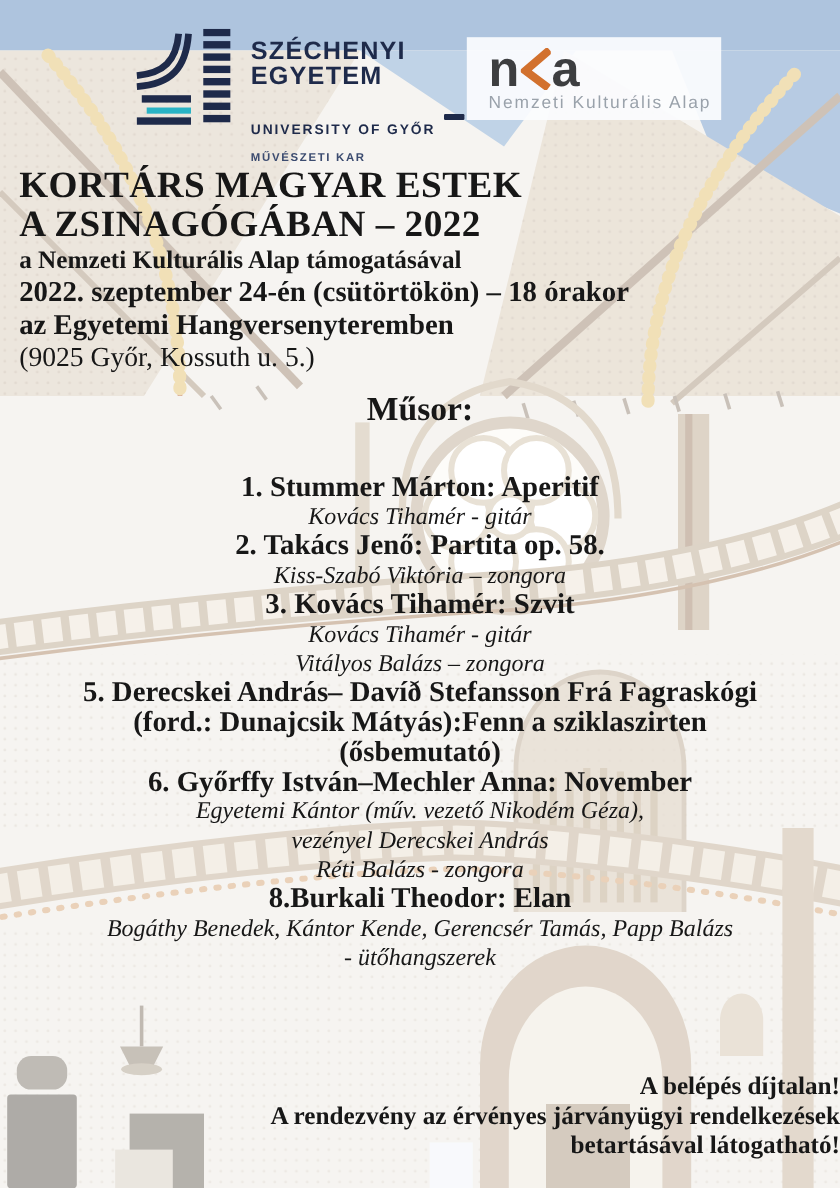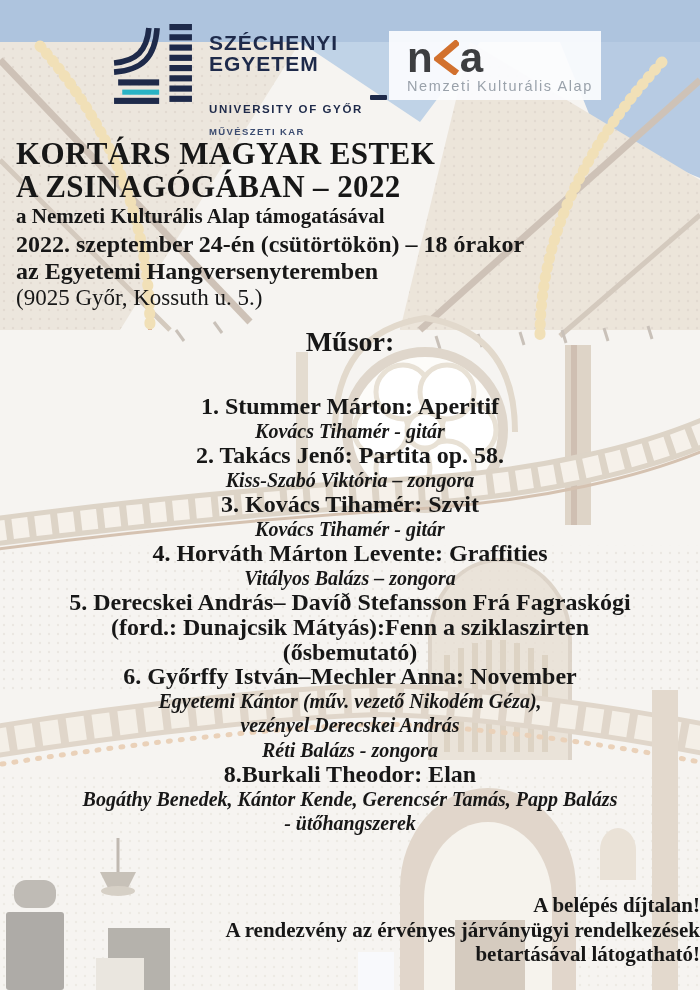--- a/index.html
+++ b/index.html
@@ -37,21 +37,21 @@
   .t-support{font-size:21px;font-weight:bold;line-height:25px;margin-top:1px;}
   .t-date{font-size:24px;font-weight:bold;line-height:27px;margin-top:2px;}
   .t-venue{font-size:24px;font-weight:bold;line-height:27px;}
   .t-address{font-size:23px;font-weight:normal;line-height:25px;}
 
   
   .musor{position:absolute;left:0;top:326px;width:700px;text-align:center;
          font-size:28px;font-weight:bold;}
   .program{position:absolute;left:18px;top:394px;width:664px;text-align:center;}
   .p-title{font-size:24px;font-weight:bold;line-height:24.8px;}
-  .p-perf{font-size:20px;font-weight:bold;font-style:italic;line-height:24.2px;}
+  .p-perf{font-size:20px;font-weight:normal;font-style:italic;line-height:24.2px;}
 
   
   .footer{position:absolute;left:0;top:893px;width:700px;text-align:right;
           font-size:21px;font-weight:bold;line-height:24.5px;}
 </style>
 </head>
 <body>
 
 <div class="poster" style="--ink: #171717; --navy: #1e2a4a; --teal: #29b3c5; --nka-gray: #9aa2ab;">
 
@@ -205,21 +205,20 @@
   </div>
 
   <div class="musor">Műsor:</div>
   <div class="program">
       <div class="p-title">1. Stummer Márton: Aperitif</div>
       <div class="p-perf">Kovács Tihamér - gitár</div>
       <div class="p-title">2. Takács Jenő: Partita op. 58.</div>
       <div class="p-perf">Kiss-Szabó Viktória – zongora</div>
       <div class="p-title">3. Kovács Tihamér: Szvit</div>
       <div class="p-perf">Kovács Tihamér - gitár</div>
-      <div class="p-title">4. Horváth Márton Levente: Graffities</div>
       <div class="p-perf">Vitályos Balázs – zongora</div>
       <div class="p-title">5. Derecskei András– Davíð Stefansson Frá Fagraskógi</div>
       <div class="p-title">(ford.: Dunajcsik Mátyás):Fenn a sziklaszirten</div>
       <div class="p-title">(ősbemutató)</div>
       <div class="p-title">6. Győrffy István–Mechler Anna: November</div>
       <div class="p-perf">Egyetemi Kántor (műv. vezető Nikodém Géza),</div>
       <div class="p-perf">vezényel Derecskei András</div>
       <div class="p-perf">Réti Balázs - zongora</div>
       <div class="p-title">8.Burkali Theodor: Elan</div>
       <div class="p-perf">Bogáthy Benedek, Kántor Kende, Gerencsér Tamás, Papp Balázs</div>

